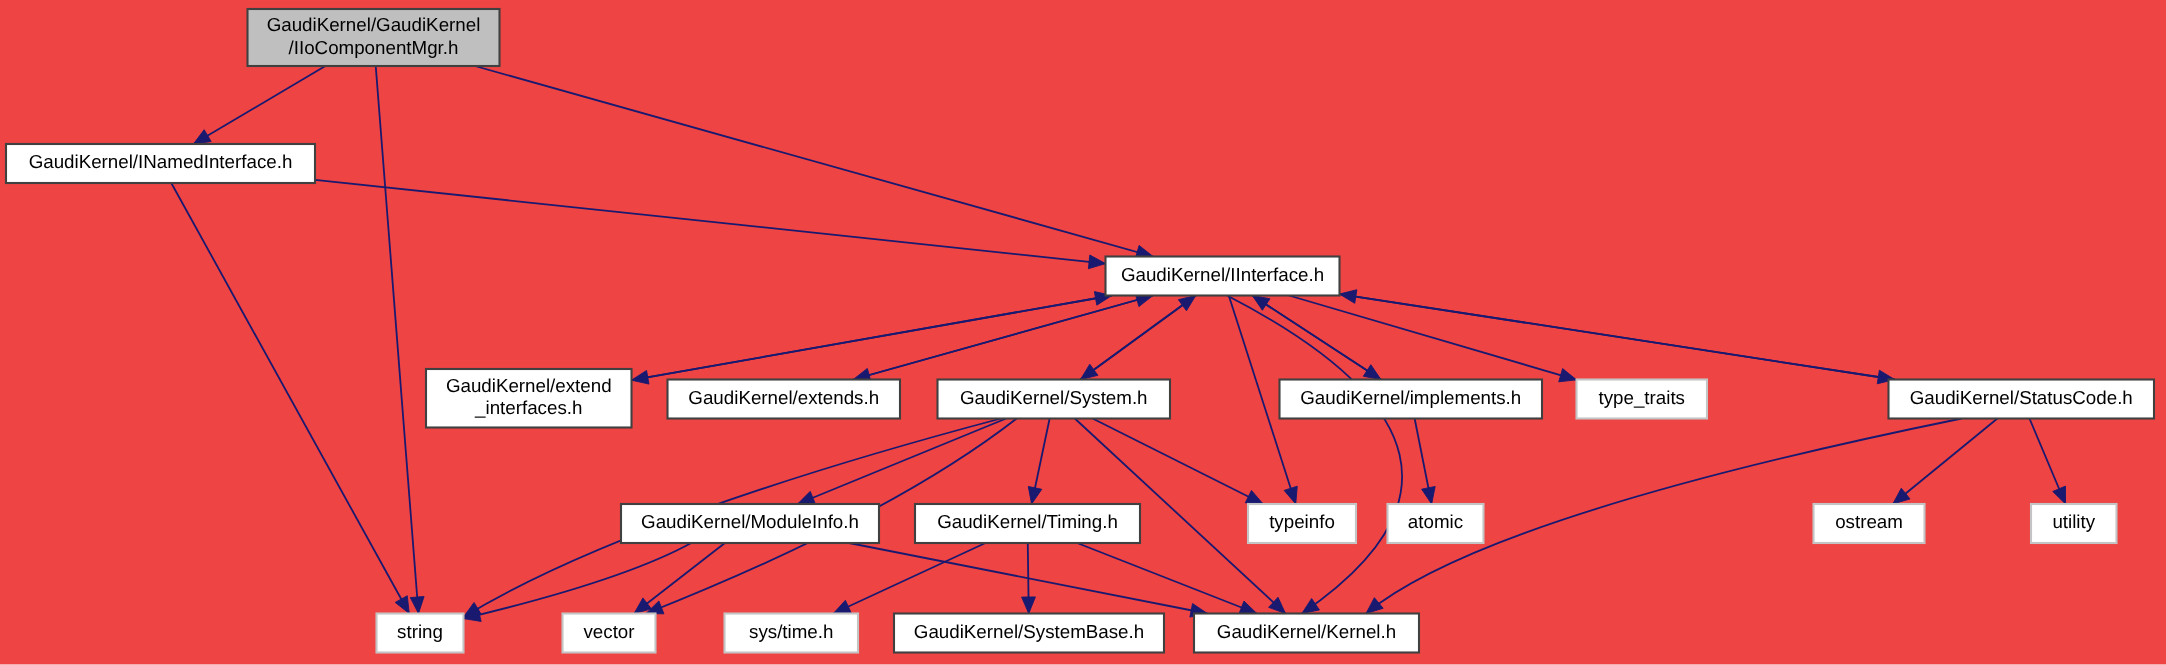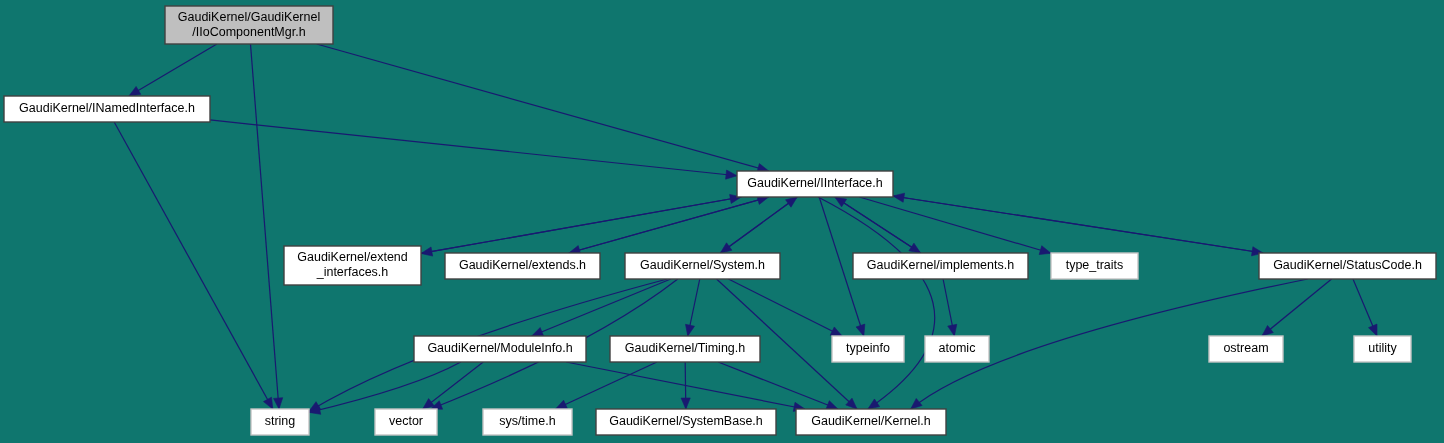--- a/index.html
+++ b/index.html
@@ -1,17 +1,17 @@
 <!DOCTYPE html>
 <html><head>
 <meta charset="utf-8">
 <style>
   html,body{margin:0;padding:0;background:#ffffff;}
   body{font-family:"Liberation Sans", sans-serif;}
-  #graph-root{position:relative;width:1444px;height:443px;background:#0f766e;overflow:hidden;}
+  #graph-root{position:relative;width:1444px;height:443px;background:#ef4444;overflow:hidden;}
   svg#graph-svg{position:absolute;left:0;top:0;width:1444px;height:443px;display:block;}
   .node-label{font-family:"Liberation Sans", sans-serif;font-size:12.5px;fill:#000000;dominant-baseline:middle;text-anchor:middle;}
   .edge{fill:none;stroke:#191970;stroke-width:1.2px;}
   .arrow{fill:#191970;stroke:#191970;stroke-width:0.6px;}
   .box-project{fill:#ffffff;stroke:#404040;stroke-width:1.4px;}
   .box-root{fill:#bfbfbf;stroke:#404040;stroke-width:1.4px;}
   .box-system{fill:#ffffff;stroke:#c4c4c4;stroke-width:1.4px;}
 </style>
 </head>
 <body>

